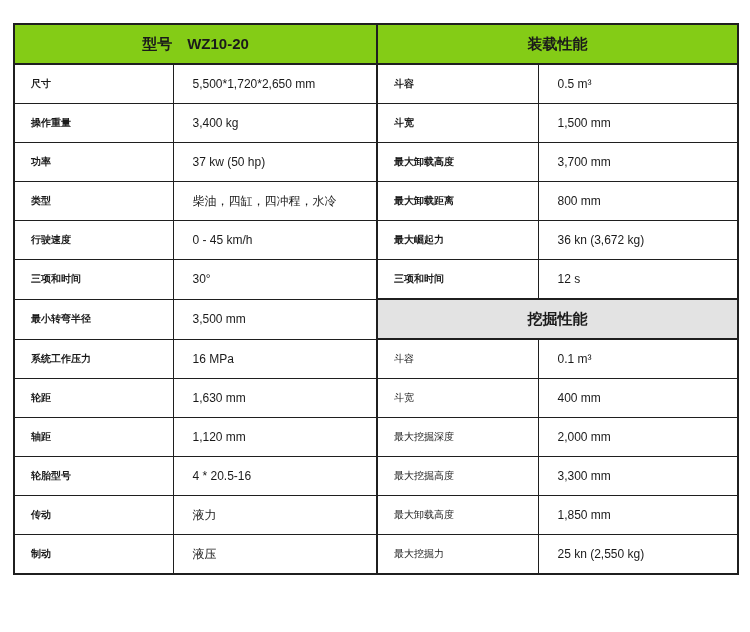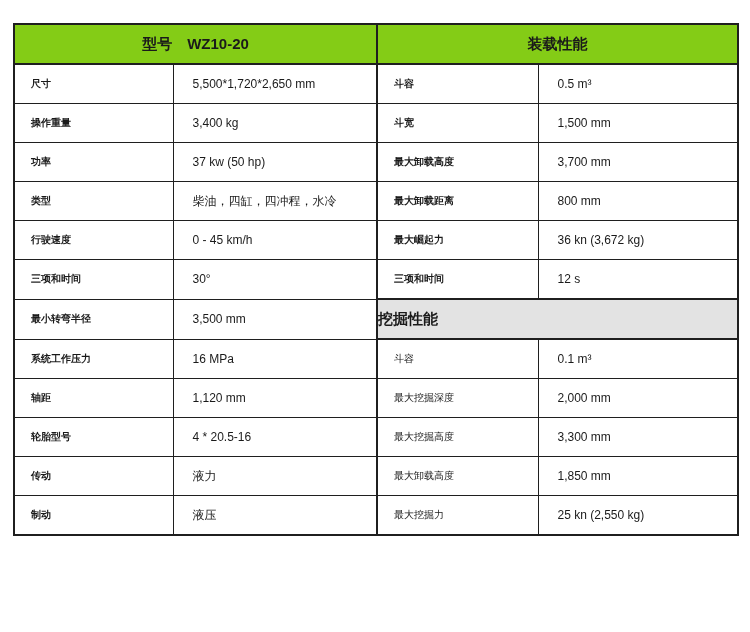--- a/index.html
+++ b/index.html
@@ -18,21 +18,21 @@
   }
   .label{font-weight:bold;font-size:10px;padding-left:16px;}
   .value{font-size:12px;padding-left:19px;white-space:nowrap;}
   .mid{border-right:2px solid #1f1f1f;}
   .reg{font-weight:normal;}
   .th{
     background:#84cc16;font-weight:bold;font-size:15px;text-align:center;
     border-bottom:2px solid #1f1f1f;
   }
   .section{
-    background:#e3e3e3;font-weight:bold;font-size:15px;text-align:left;
+    background:#e3e3e3;font-weight:bold;font-size:15px;text-align:center;
     border-top:2px solid #1f1f1f;border-bottom:2px solid #1f1f1f;
   }
   .modelgap{display:inline-block;margin-left:15px;}
 </style>
 </head>
 <body>
 
 <div class="wrap">
   <table>
     <colgroup>
@@ -98,20 +98,26 @@
       <td colspan="2" class="section">挖掘性能</td>
     </tr>
 
     <tr>
       <td class="label">系统工作压力</td>
       <td class="value mid">16 MPa</td>
       <td class="label reg">斗容</td>
       <td class="value">0.1 m³</td>
     </tr>
 
+    <tr>
+      <td class="label">轮距</td>
+      <td class="value mid">1,630 mm</td>
+      <td class="label reg">斗宽</td>
+      <td class="value">400 mm</td>
+    </tr>
 
     <tr>
       <td class="label">轴距</td>
       <td class="value mid">1,120 mm</td>
       <td class="label reg">最大挖掘深度</td>
       <td class="value">2,000 mm</td>
     </tr>
 
     <tr>
       <td class="label">轮胎型号</td>

